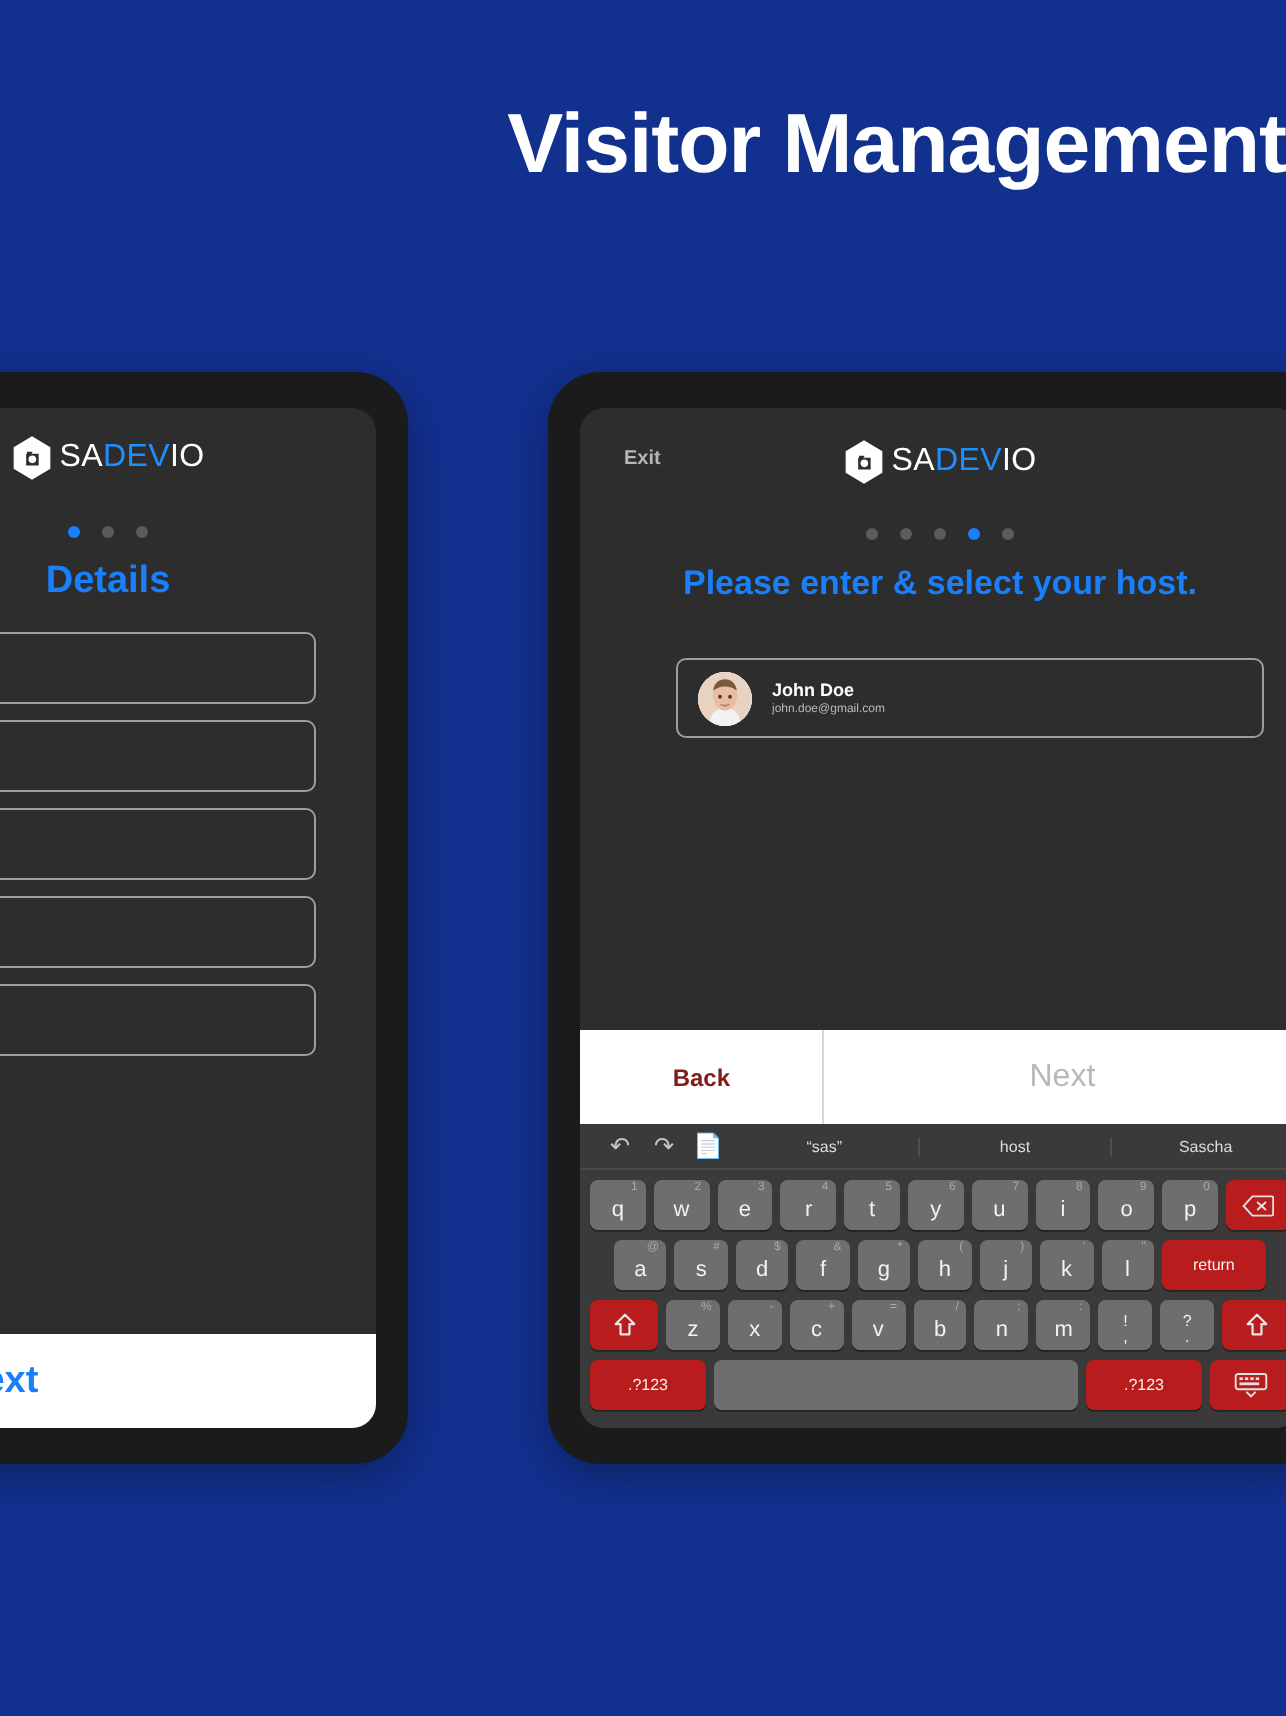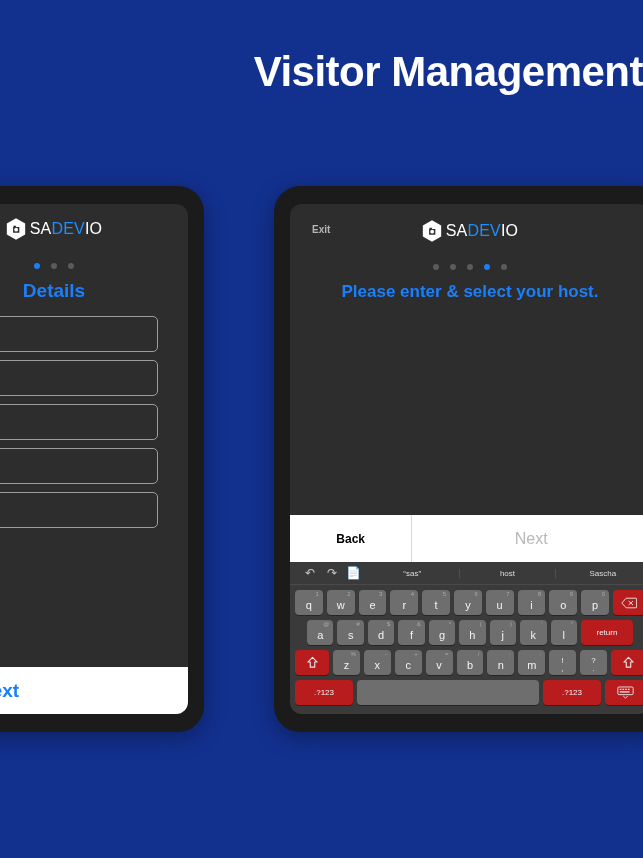--- a/index.html
+++ b/index.html
@@ -113,21 +113,21 @@
   }
   .result-name { color: #ffffff; font-size: 9px; font-weight: bold; line-height: 12px; }
   .result-mail { color: #b9b9b9; font-size: 6px; line-height: 9px; }
 
   .r-bottombar {
     position: absolute; left: 0; top: 311px; width: 100%;
     height: 47px; background: #ffffff; display: flex; align-items: stretch;
   }
   .r-back {
     width: 34%; display: flex; align-items: center; justify-content: center;
-    color: #000000; font-size: 12px; font-weight: bold;
+    color: #7f1d1d; font-size: 12px; font-weight: bold;
     border-right: 1px solid #d8d8d8;
   }
   .r-next {
     flex: 1; display: flex; align-items: center; justify-content: center;
     color: #b8b8b8; font-size: 16px;
   }
 
   
   .keyboard {
     position: absolute; left: 0; top: 358px; width: 100%; bottom: 0;
@@ -235,20 +235,38 @@
         <span class="dot"></span>
         <span class="dot"></span>
         <span class="dot active"></span>
         <span class="dot"></span>
       </div>
 
       <div class="step-title r-title">Please enter &amp; select your host.</div>
 
       <div class="search-wrap">
 
+        <div class="result-row">
+          <div class="avatar">
+            <svg viewBox="0 0 27 27" width="27" height="27">
+              <rect width="27" height="27" fill="#ffffff"></rect>
+              <circle cx="13.5" cy="13.5" r="13.5" fill="#e8d2c2"></circle>
+              <path d="M13.5 18c5 0 7.5 3 8 9H5.5c.5-6 3-9 8-9z" fill="#f2f2f2"></path>
+              <ellipse cx="13.5" cy="12" rx="6" ry="7.2" fill="#e9bda0"></ellipse>
+              <path d="M7.6 9.4c.4-4 3-5.8 5.9-5.8s5.5 1.8 5.9 5.8c-2-1.4-3.6-2.1-5.9-2.1s-3.9.7-5.9 2.1z" fill="#7a5a3c"></path>
+              <ellipse cx="11" cy="12.4" rx=".9" ry="1" fill="#4a3226"></ellipse>
+              <ellipse cx="16" cy="12.4" rx=".9" ry="1" fill="#4a3226"></ellipse>
+              <path d="M11.6 16.3c1.3.7 2.5.7 3.8 0" stroke="#b07a62" stroke-width=".8" fill="none" stroke-linecap="round"></path>
+            </svg>
+          </div>
+          <div>
+            <div class="result-name">John Doe</div>
+            <div class="result-mail">john.doe@gmail.com</div>
+          </div>
+        </div>
       </div>
 
       <div class="r-bottombar">
         <div class="r-back">Back</div>
         <div class="r-next">Next</div>
       </div>
 
       <div class="keyboard">
 
         <div class="kb-suggest">

